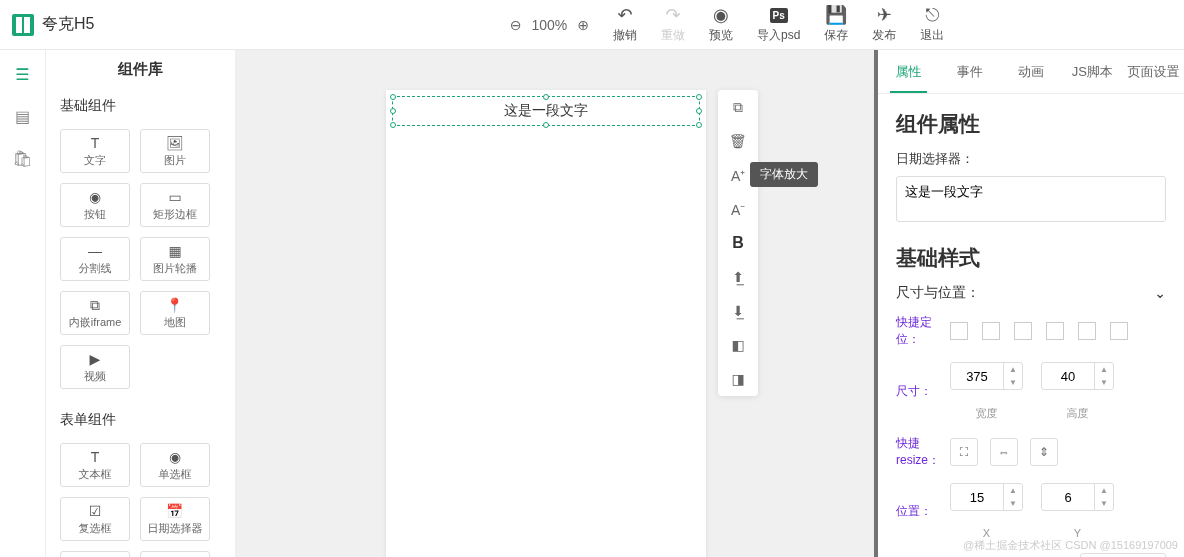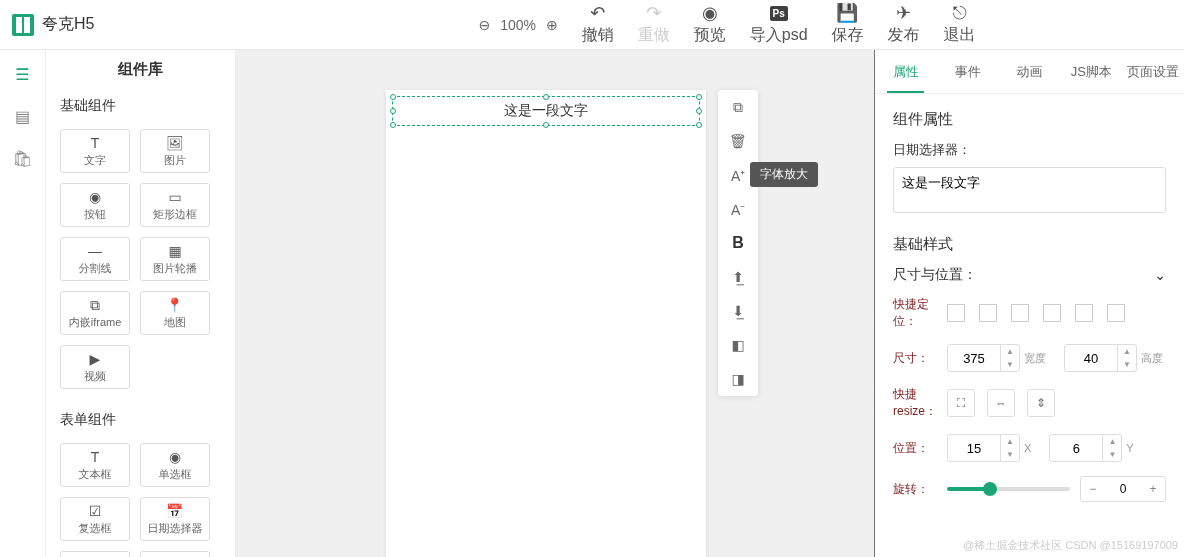--- a/index.html
+++ b/index.html
@@ -10,21 +10,21 @@
     .logo-area { display: flex; align-items: center; gap: 8px; width: 270px; }
     .logo-icon { width: 22px; height: 22px; background: #1aa574; border-radius: 2px; position: relative; }
     .logo-icon::before { content: ""; position: absolute; left: 4px; top: 3px; width: 6px; height: 16px; background: #fff; }
     .logo-icon::after { content: ""; position: absolute; right: 4px; top: 3px; width: 6px; height: 16px; background: #fff; }
     .logo-text { font-size: 16px; color: #333; }
     .toolbar { display: flex; align-items: center; gap: 24px; flex: 1; justify-content: center; }
     .zoom-group { display: flex; align-items: center; gap: 10px; color: #666; font-size: 14px; }
     .tb-item { display: flex; flex-direction: column; align-items: center; gap: 2px; color: #555; cursor: pointer; }
     .tb-item.disabled { color: #ccc; }
     .tb-item .ic { font-size: 18px; height: 20px; display: flex; align-items: center; }
-    .tb-item .lbl { font-size: 16px; }
+    .tb-item .lbl { font-size: 12px; }
     .ps-icon { background: #404040; color: #fff; font-size: 10px; padding: 2px 3px; border-radius: 2px; font-weight: bold; }
     
     
     .main { display: flex; height: calc(100% - 50px); }
     
     
     .rail { width: 46px; border-right: 1px solid #eee; display: flex; flex-direction: column; align-items: center; padding-top: 12px; gap: 18px; }
     .rail-item { width: 24px; height: 24px; display: flex; align-items: center; justify-content: center; color: #888; cursor: pointer; }
     .rail-item.active { color: #1aa574; }
     
@@ -47,38 +47,38 @@
     .h-l { left: -3px; top: 50%; margin-top: -3px; } .h-r { right: -3px; top: 50%; margin-top: -3px; }
     .h-t { top: -3px; left: 50%; margin-left: -3px; } .h-b { bottom: -3px; left: 50%; margin-left: -3px; }
     
     
     .float-tools { position: absolute; right: 116px; top: 40px; width: 40px; background: #fff; border-radius: 4px; box-shadow: 0 1px 6px rgba(0,0,0,0.1); display: flex; flex-direction: column; }
     .ft-item { height: 34px; display: flex; align-items: center; justify-content: center; color: #666; cursor: pointer; font-size: 14px; }
     .ft-item.bold { font-weight: bold; color: #333; font-size: 16px; }
     .tooltip { position: absolute; right: 56px; top: 112px; background: #555; color: #fff; font-size: 12px; padding: 4px 10px; border-radius: 3px; white-space: nowrap; }
     
     
-    .right-panel { width: 310px; border-left: 1px solid #737373; display: flex; flex-direction: column; }
+    .right-panel { width: 310px; border-left: 4px solid #737373; display: flex; flex-direction: column; }
     .tabs { display: flex; height: 44px; border-bottom: 1px solid #eee; }
     .tab { flex: 1; display: flex; align-items: center; justify-content: center; font-size: 13px; color: #666; cursor: pointer; position: relative; }
     .tab.active { color: #1aa574; }
     .tab.active::after { content:""; position: absolute; bottom: 0; left: 20%; width: 60%; height: 2px; background: #1aa574; }
     .rp-body { padding: 16px 18px; overflow-y: auto; flex: 1; }
-    .rp-h { font-size: 15px; font-weight: 400; color: #333; margin-bottom: 12px; }
+    .rp-h { font-size: 21px; font-weight: 700; color: #333; margin-bottom: 12px; }
     .rp-label { font-size: 13px; color: #333; margin-bottom: 8px; display: block; }
     .textarea { width: 100%; height: 46px; border: 1px solid #ddd; border-radius: 3px; padding: 6px 8px; font-size: 13px; resize: none; font-family: inherit; }
     .rp-sub { margin-top: 18px; }
     .row-head { display: flex; justify-content: space-between; align-items: center; font-size: 14px; color: #333; margin-bottom: 12px; }
     .prop-row { display: flex; align-items: center; gap: 10px; margin-bottom: 14px; font-size: 12px; }
-    .prop-row .pl { width: 44px; color: #7f1d1d; font-size: 12px; }
+    .prop-row .pl { width: 44px; color: #6d28d9; font-size: 12px; }
     .align-btns { display: flex; gap: 14px; }
     .align-btn { width: 18px; height: 18px; border: 1px solid #ccc; background: #fff; cursor: pointer; position: relative; }
     .align-btn::before { content:""; position: absolute; background: #666; }
     .num-group { display: flex; gap: 18px; }
-    .num-box { display: flex; flex-direction: row; align-items: center; gap: 4px; justify-content: center; }
+    .num-box { display: flex; flex-direction: column; align-items: center; gap: 16px; justify-content: center; }
     .num-input { display: flex; align-items: center; border: 1px solid #ddd; border-radius: 3px; height: 28px; }
     .num-input input { width: 52px; border: none; text-align: center; font-size: 13px; outline: none; }
     .num-spin { display: flex; flex-direction: column; border-left: 1px solid #ddd; }
     .spin-btn { width: 18px; height: 13px; display: flex; align-items: center; justify-content: center; font-size: 8px; color: #999; cursor: pointer; }
     .num-lbl { font-size: 11px; color: #999; }
     .resize-btns { display: flex; gap: 12px; }
     .rbtn { width: 28px; height: 28px; border: 1px solid #ddd; border-radius: 3px; display: flex; align-items: center; justify-content: center; font-size: 12px; cursor: pointer; color: #666; }
     .slider-row { display: flex; align-items: center; gap: 10px; }
     .slider { flex: 1; height: 4px; background: #ddd; position: relative; border-radius: 2px; }
     .slider-fill { position: absolute; left: 0; top: 0; height: 100%; width: 35%; background: #1aa574; border-radius: 2px; }

